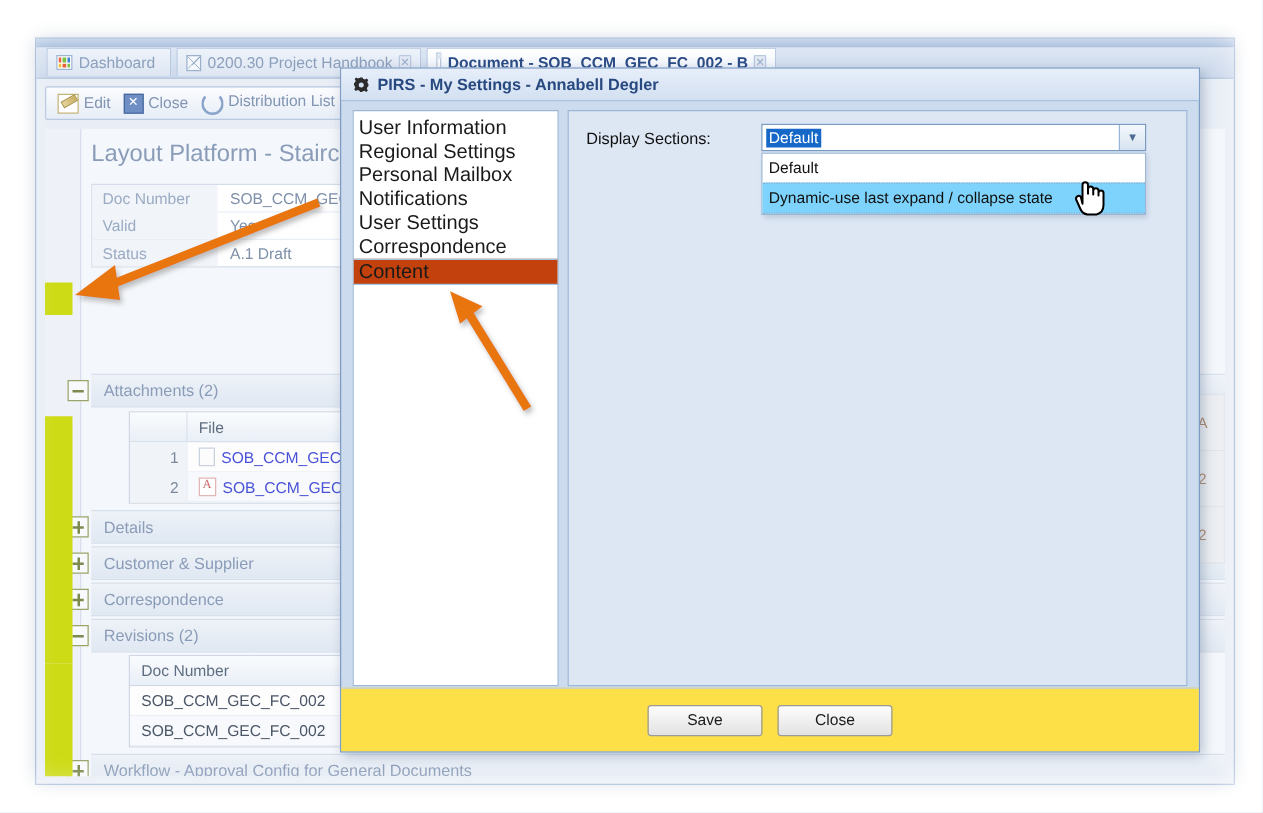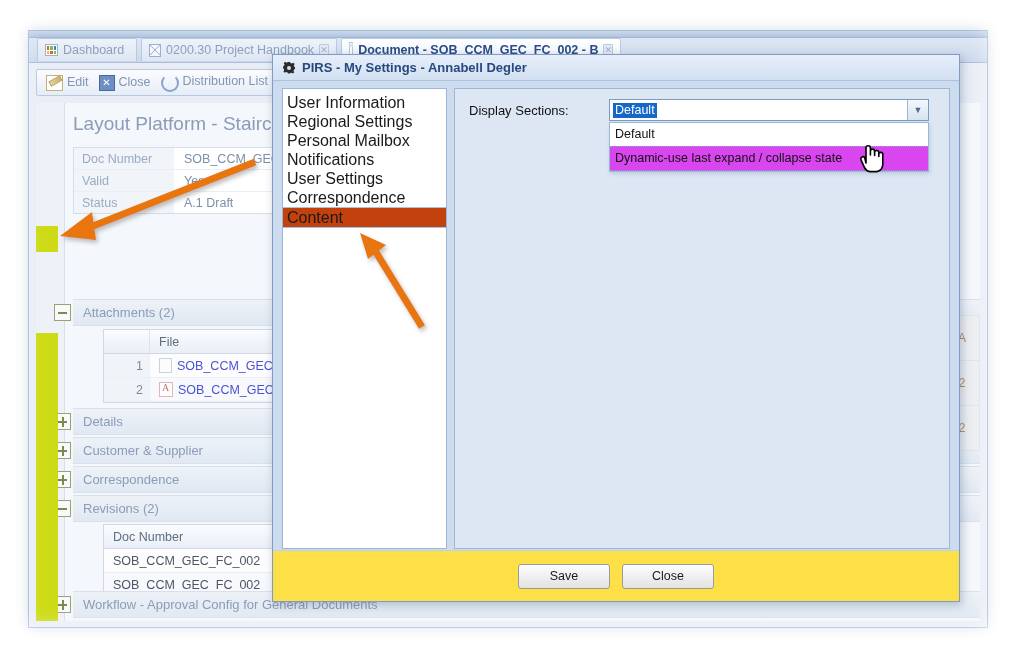--- a/index.html
+++ b/index.html
@@ -153,21 +153,21 @@
   #dlg-body{position:absolute;left:9px;top:33px;right:9px;bottom:52px;display:flex;gap:7px;}
   #dlg-nav{
     width:165px;background:#ffffff;border:1px solid #9bb6d6;box-sizing:border-box;
     padding-top:4px;
   }
   .nav-item{height:19px;line-height:19px;padding-left:4px;font-size:16px;color:#1a1a1a;white-space:nowrap;}
   .nav-item.sel{background:#c2410c;border-top:1px solid #9fc4e6;border-bottom:1px solid #9fc4e6;}
   #dlg-main{
     flex:1;background:#dde7f4;border:1px solid #9bb6d6;box-sizing:border-box;position:relative;
   }
-  #field-row{position:absolute;left:14px;top:10px;right:20px;display:flex;align-items:flex-start;}
+  #field-row{position:absolute;left:14px;top:10px;right:32px;display:flex;align-items:flex-start;}
   #field-label{font-size:13px;color:#111;padding-top:4px;width:140px;flex:none;}
   #combo-wrap{position:relative;flex:1;}
   #combo{
     height:22px;background:#fff;border:1px solid #7a9cc1;box-sizing:border-box;
     display:flex;align-items:center;
   }
   #combo-text{
     font-size:12.5px;color:#fff;background:#1567c8;padding:0 2px;margin-left:3px;line-height:15px;
   }
   #combo-btn{
@@ -175,21 +175,21 @@
     background:linear-gradient(#f4f8fc,#d6e3f0);border-left:1px solid #9bb6d6;
     display:flex;align-items:center;justify-content:center;
   }
   #combo-btn span{font-size:9px;color:#4d6b92;}
   #combo-list{
     position:absolute;left:0;top:23px;right:0;background:#fff;
     border:1px solid #9bb6d6;box-sizing:border-box;
     box-shadow:1px 2px 4px rgba(70,95,130,.2);
   }
   .opt{height:23px;line-height:23px;padding-left:5px;font-size:12.5px;color:#111;white-space:nowrap;}
-  .opt.hover{background:#d946ef;border-top:1px dotted #8ea9c9;border-bottom:1px dotted #8ea9c9;}
+  .opt.hover{background:#7dd3fc;border-top:1px dotted #8ea9c9;border-bottom:1px dotted #8ea9c9;}
 
   #dlg-footer{
     position:absolute;left:0;right:0;bottom:0;height:50px;
     background:#fde047;display:flex;align-items:center;justify-content:center;gap:12px;
     border-top:1px solid #bcd0e6;
   }
   .dlg-btn{
     width:90px;height:23px;font-size:12.5px;color:#1b1b1b;
     background:linear-gradient(#fdfdfd,#e2e2e2);
     border:1px solid #9a9a9a;border-radius:3px;
@@ -333,21 +333,21 @@
           <div class="dt-row">
             <div style="width:195px">SOB_CCM_GEC_FC_002</div>
             <div style="flex:1">A</div>
           </div>
           <div class="dt-row">
             <div style="width:195px">SOB_CCM_GEC_FC_002</div>
             <div style="flex:1">B</div>
           </div>
         </div>
 
-        <div class="section-head" style="top:488px;width:100%;">
+        <div class="section-head" style="top:500px;width:100%;">
           <span class="expander plus"></span>
           <span class="sec-label">Workflow - Approval Config for General Documents</span>
         </div>
 
         <div id="ghost-table">
           <div class="g-row">A</div>
           <div class="g-row">2</div>
           <div class="g-row">2</div>
         </div>
 

